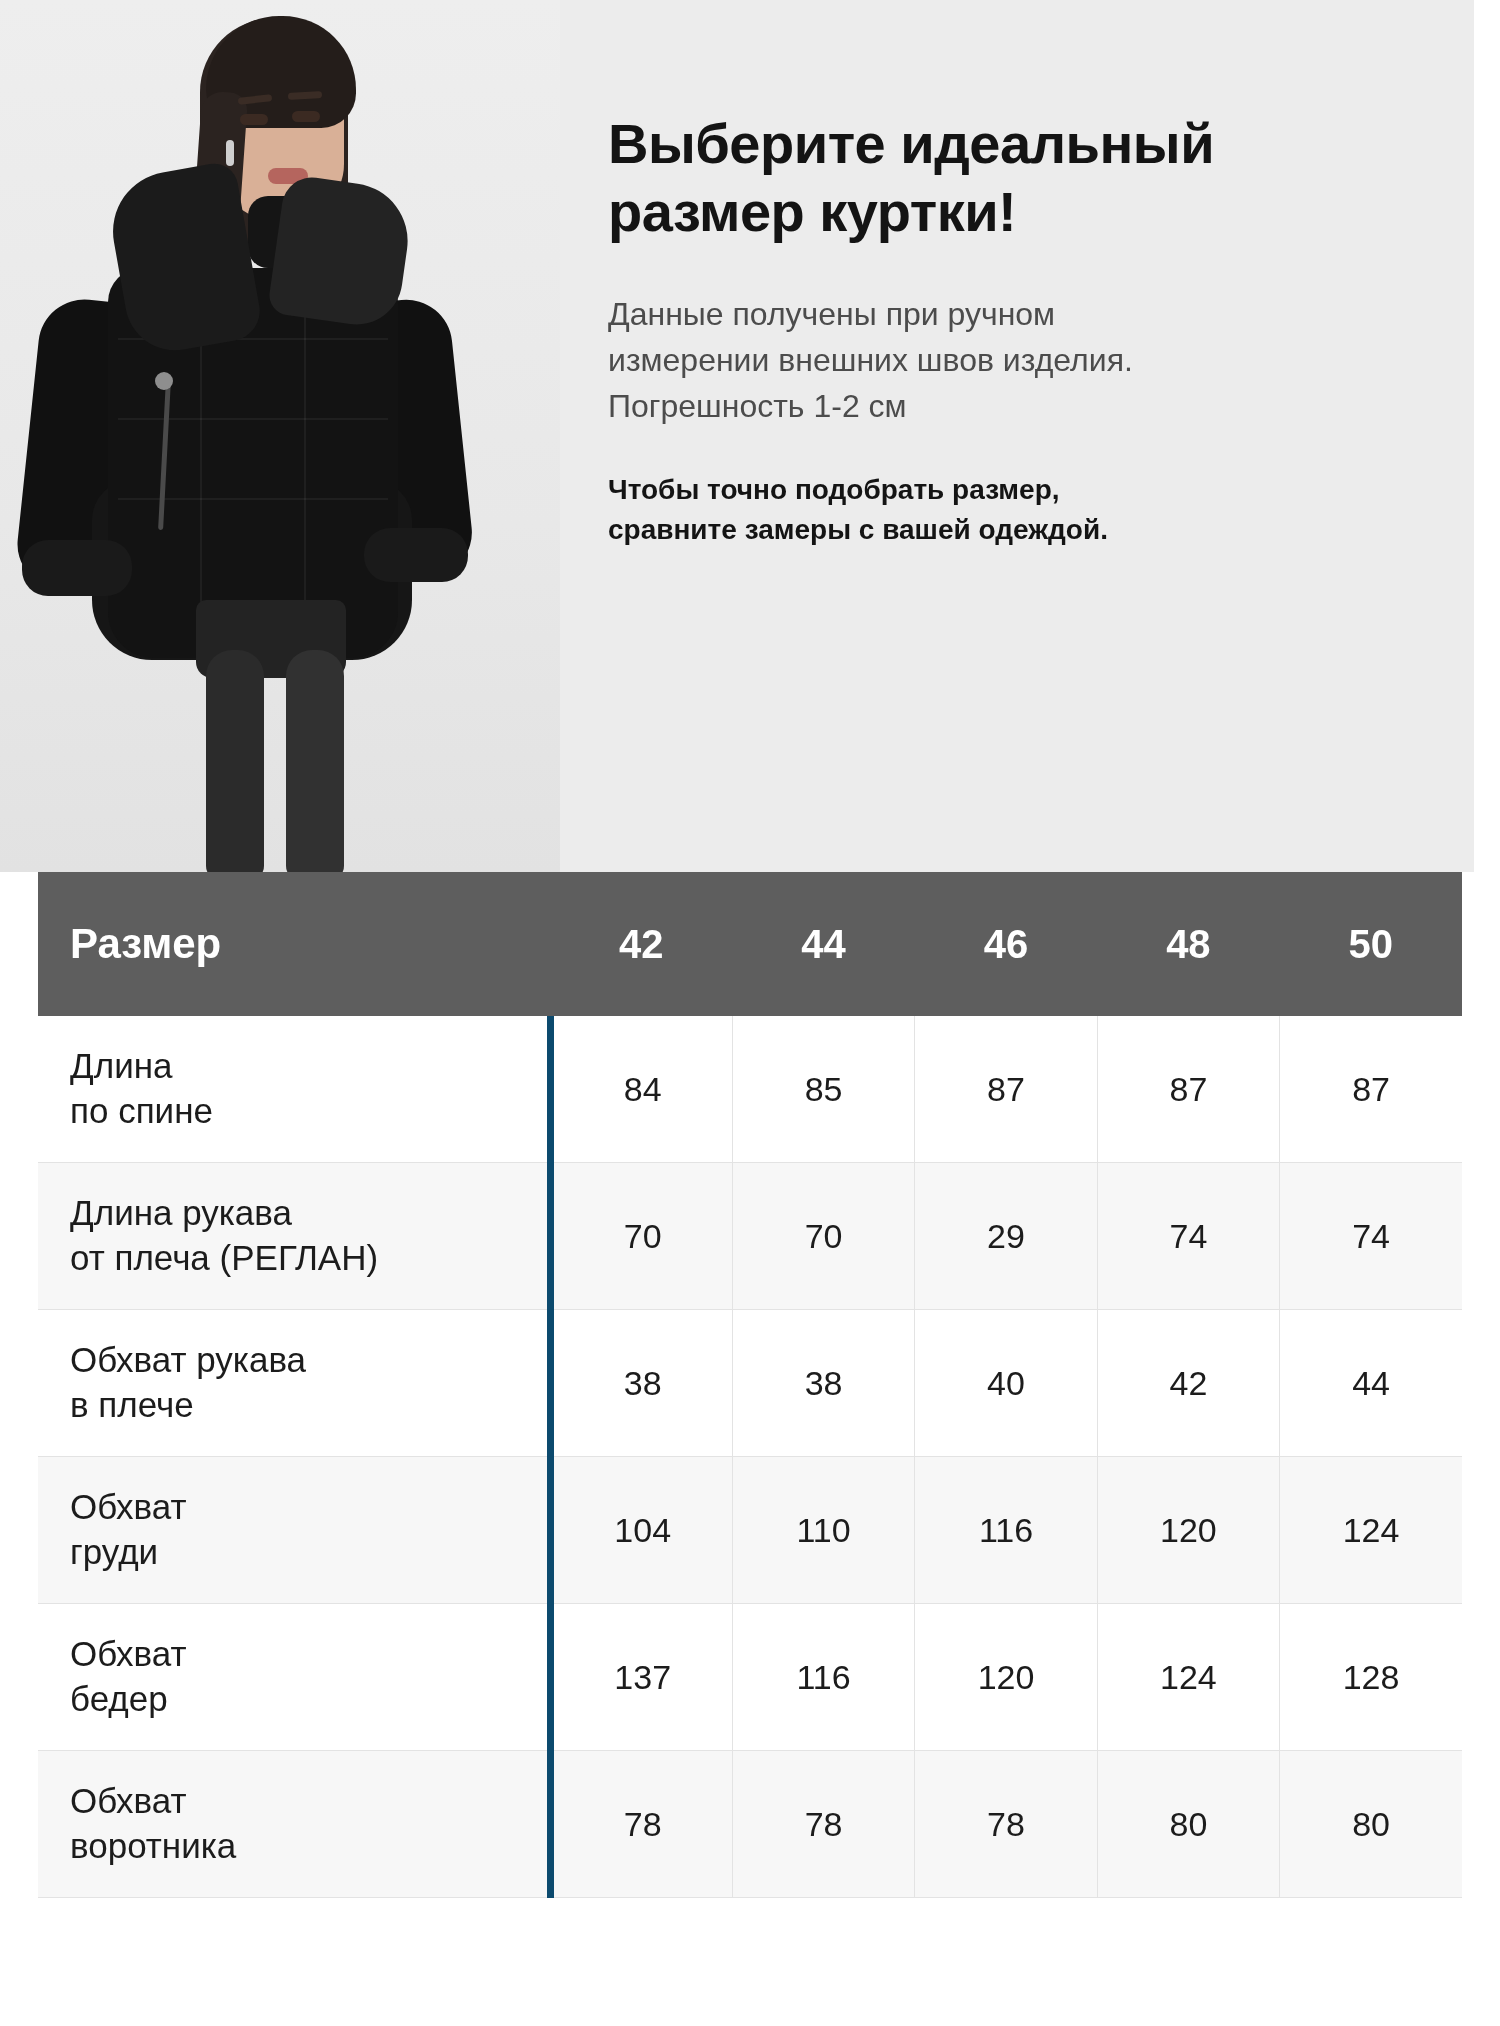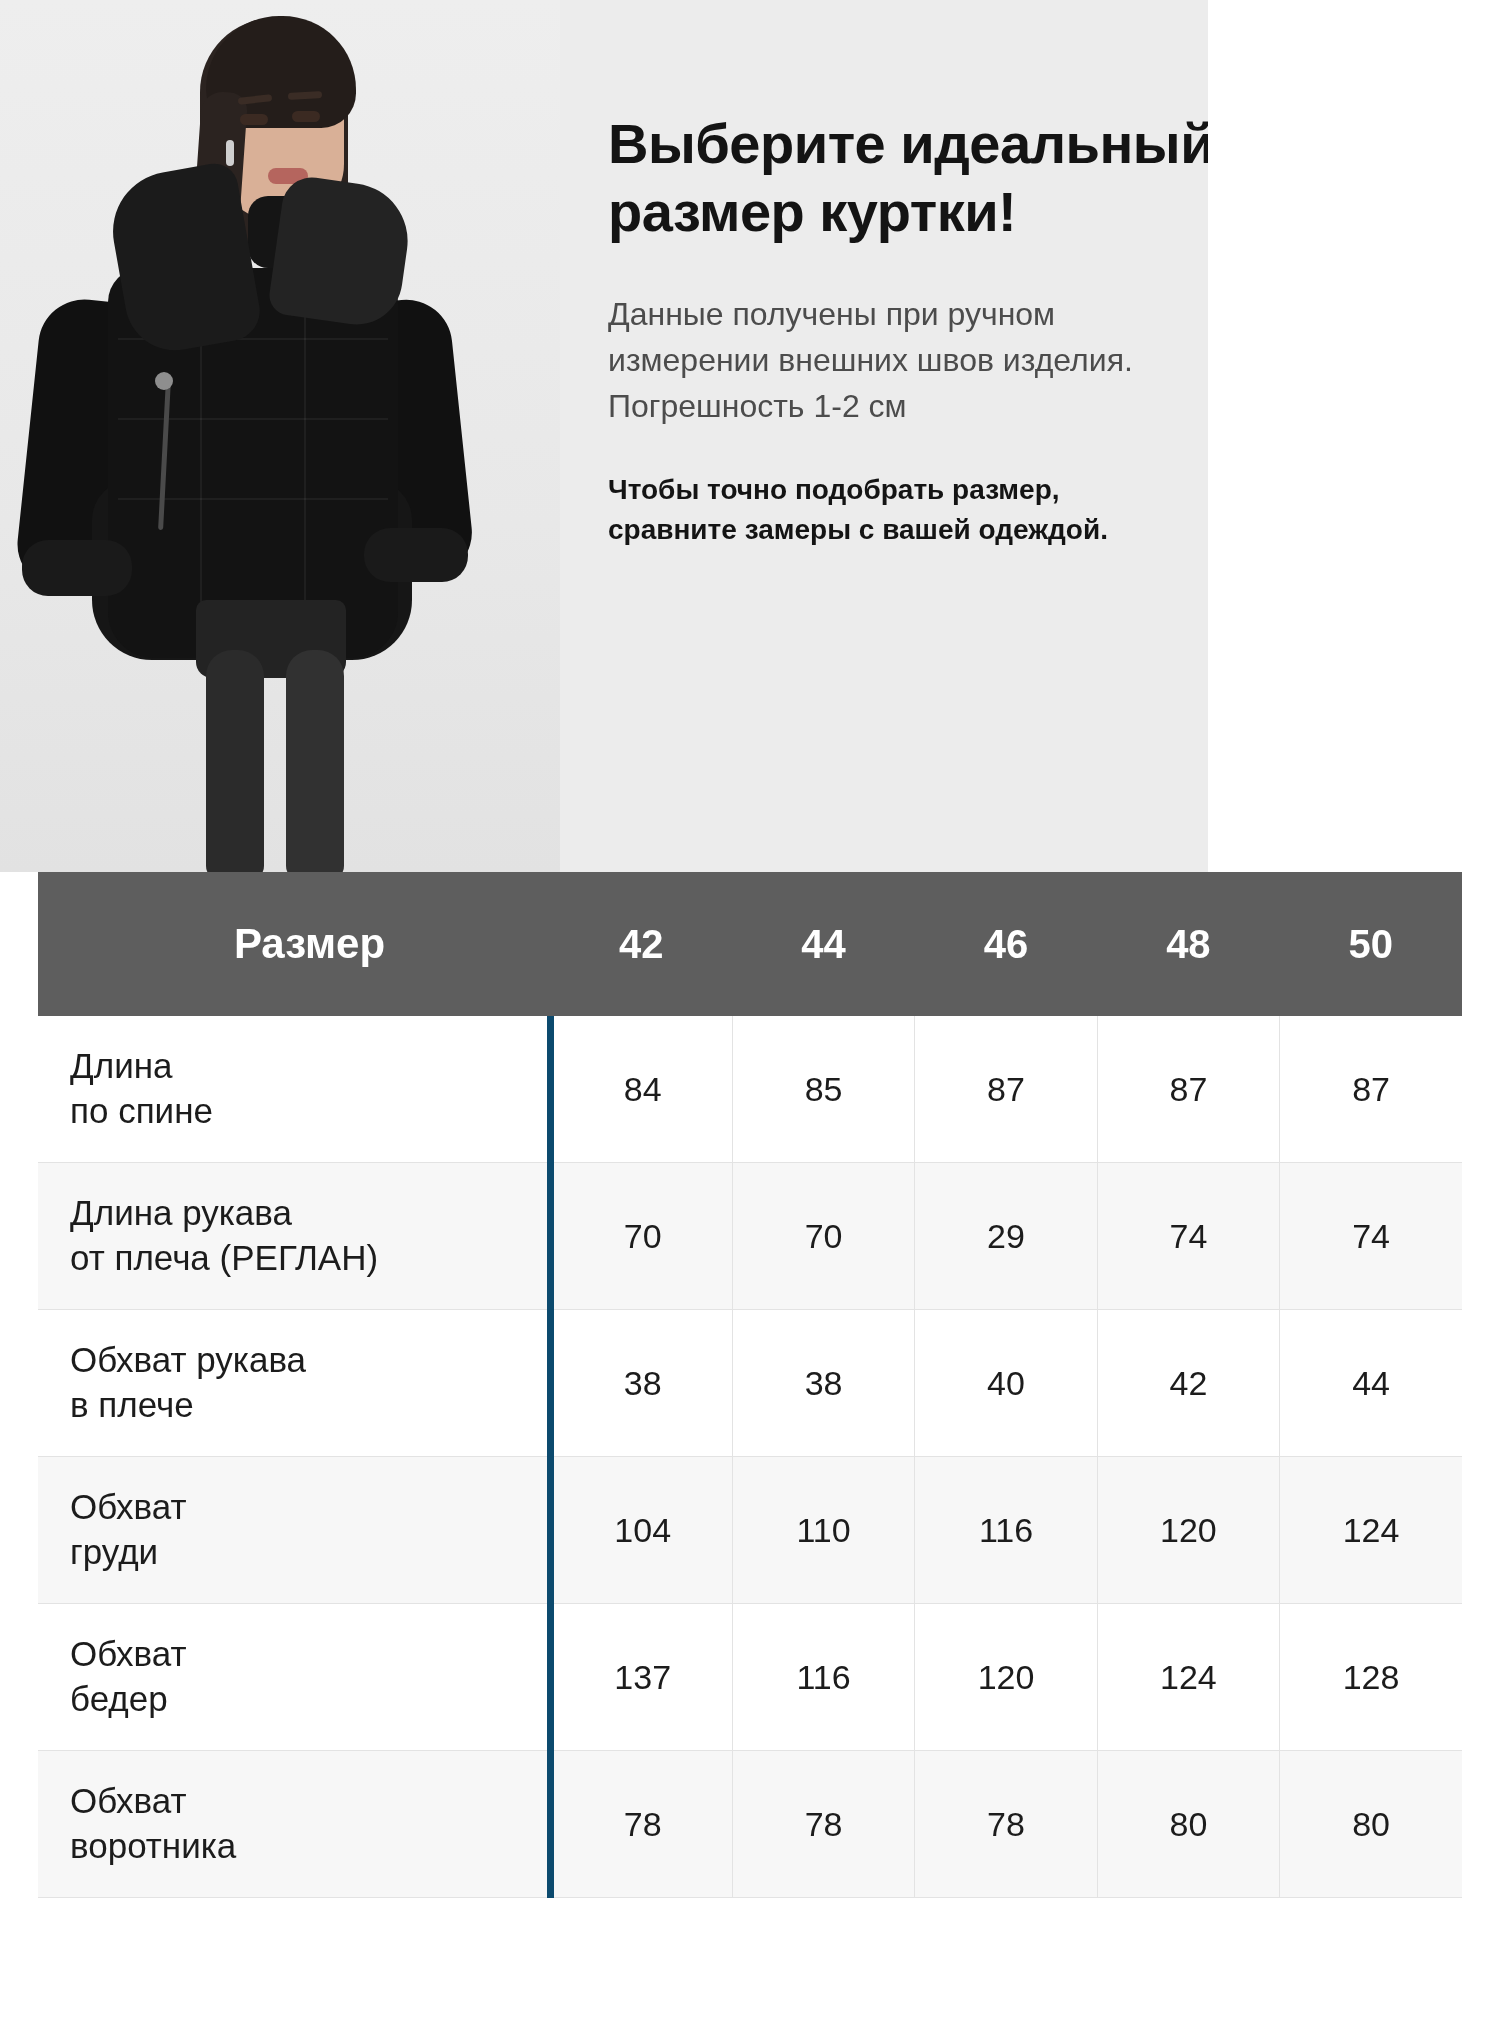--- a/index.html
+++ b/index.html
@@ -18,21 +18,21 @@
   .page {
     position: relative;
     width: 1500px;
     height: 2026px;
     background: #ffffff;
   }
 
   
   .hero {
     position: relative;
-    width: 1208px;
+    width: 1474px;
     height: 872px;
     background: #ececec;
     overflow: hidden;
   }
 
   .hero-photo {
     position: absolute;
     left: 0;
     top: 0;
     width: 560px;
@@ -94,21 +94,21 @@
     color: #ffffff;
     height: 142px;
     font-size: 40px;
     font-weight: bold;
     text-align: center;
     vertical-align: middle;
     border: none;
   }
 
   table.size-table thead th.head-label {
-    text-align: center;
+    text-align: left;
     padding-left: 32px;
     font-size: 42px;
   }
 
   table.size-table tbody td {
     height: 144px;
     font-size: 34px;
     text-align: center;
     vertical-align: middle;
     color: #1c1c1c;

